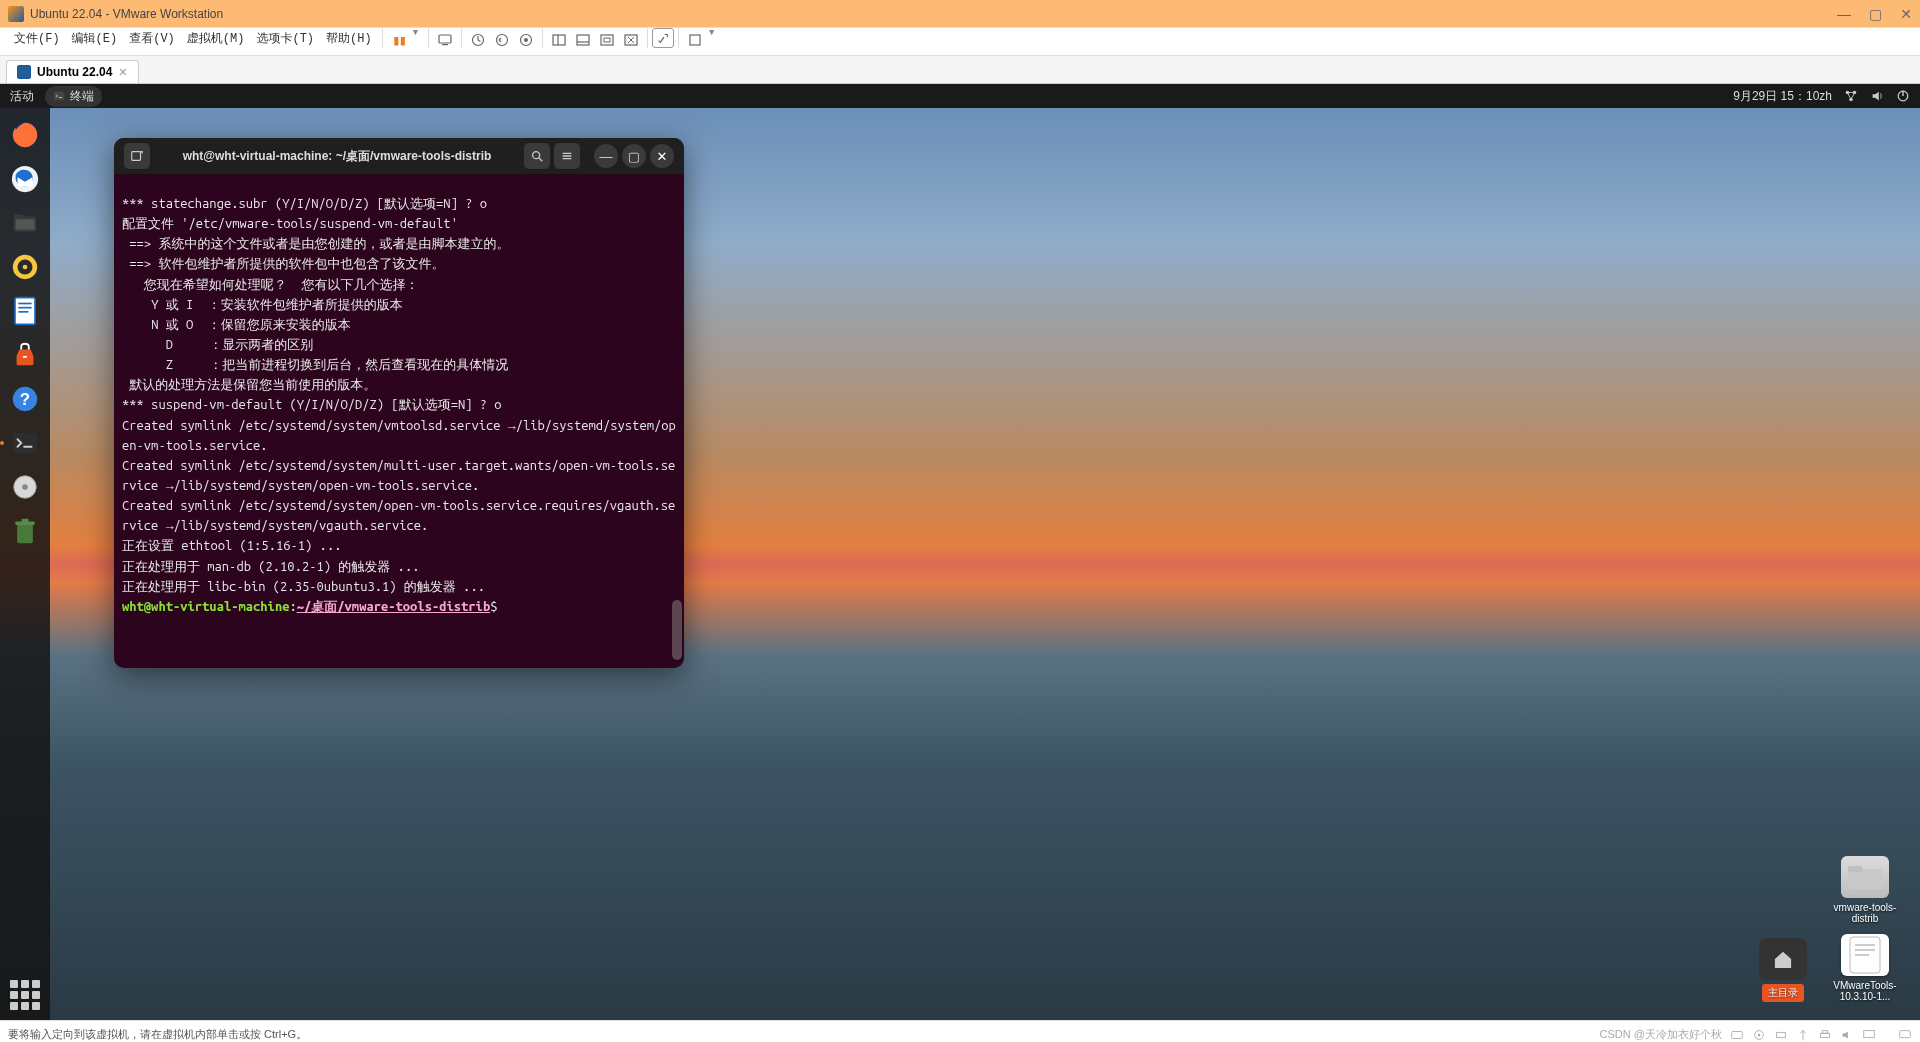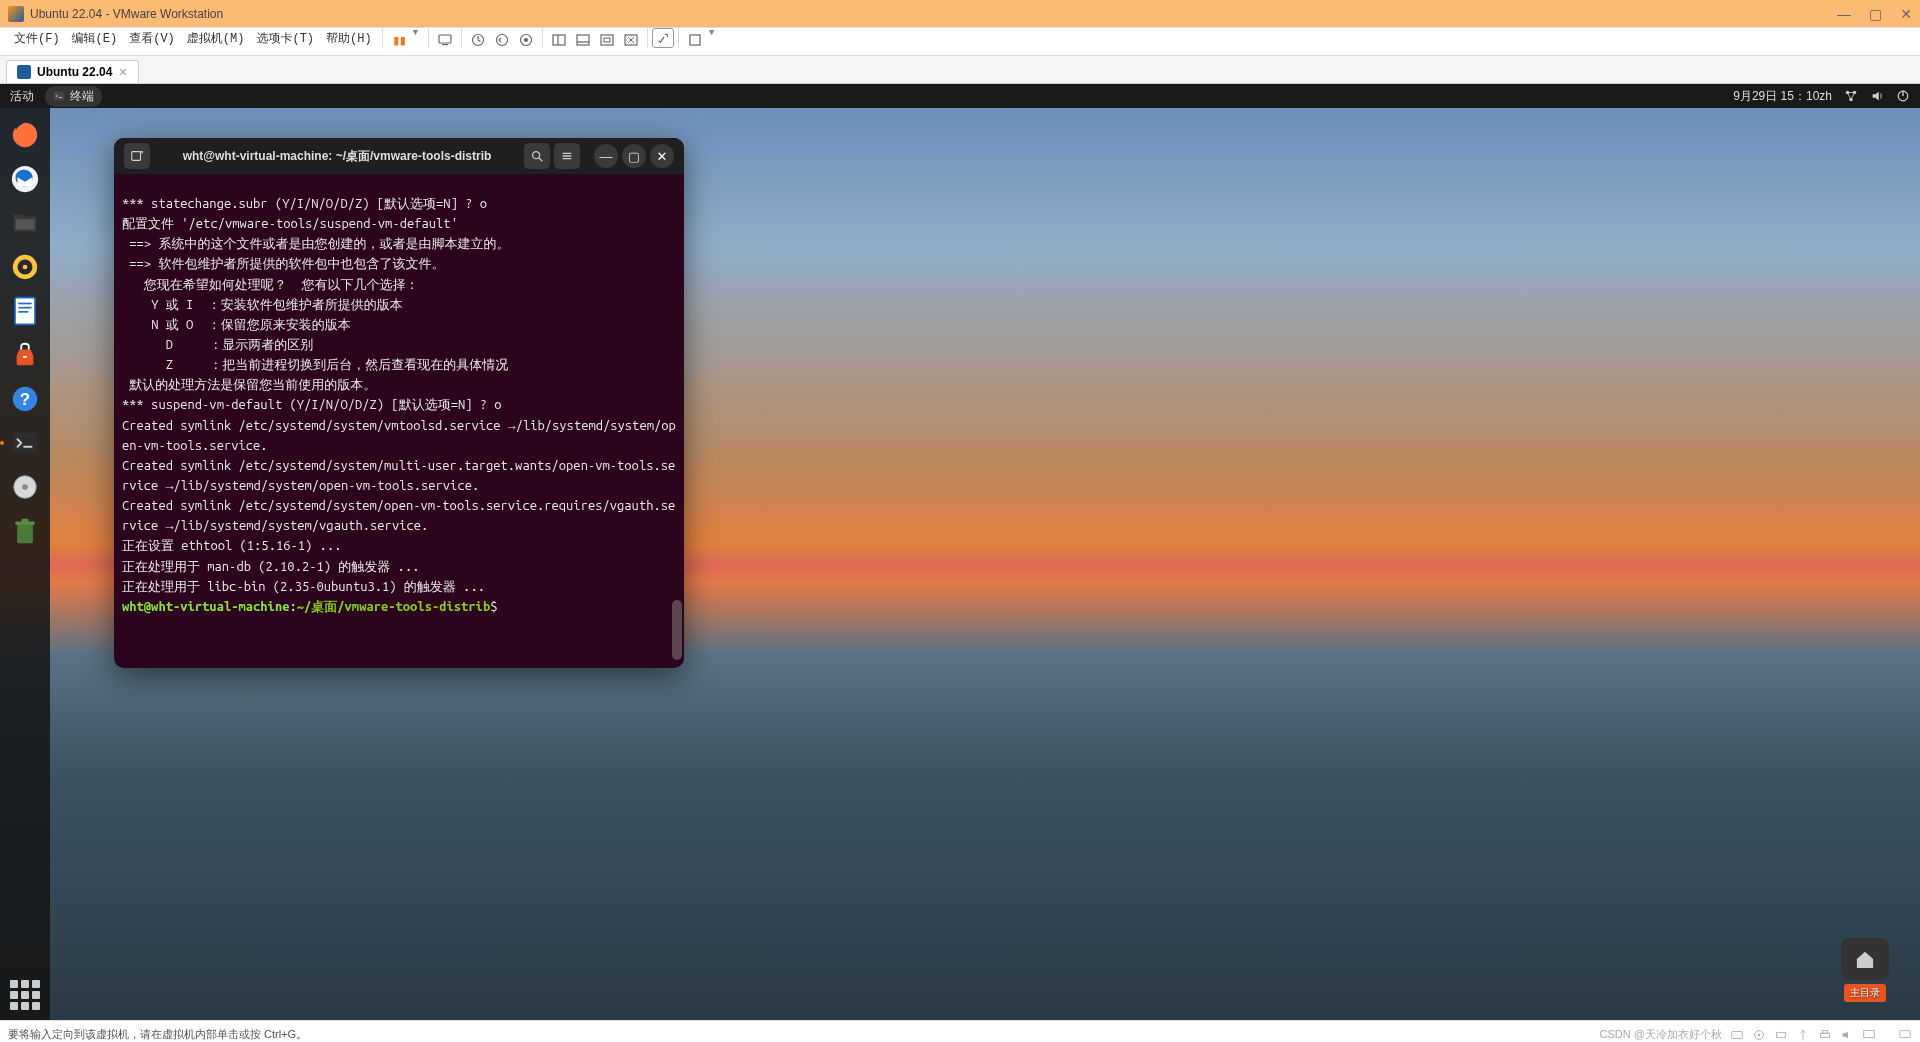--- a/index.html
+++ b/index.html
@@ -42,21 +42,21 @@
 
 
 .terminal { position: absolute; left: 114px; top: 30px; width: 570px; height: 530px; background: #2c041e; border-radius: 10px; box-shadow: 0 8px 30px rgba(0,0,0,0.5); display: flex; flex-direction: column; overflow: hidden; }
 .term-titlebar { height: 36px; background: #201f1f; display: flex; align-items: center; padding: 0 8px; color: #ddd; }
 .term-titlebar .tbtn { width: 26px; height: 26px; border-radius: 5px; background: #3a3a3a; display: flex; align-items: center; justify-content: center; cursor: pointer; font-size: 13px; margin: 0 2px; }
 .term-titlebar .tbtn.round { border-radius: 50%; width: 24px; height: 24px; }
 .term-titlebar .tbtn.close { color: #fff; }
 .term-titlebar .t-title { flex: 1; text-align: center; font-size: 12px; font-weight: 600; }
 .term-body { flex: 1; padding: 0 8px; font-family: "Ubuntu Mono", "Courier New", monospace; font-size: 13px; line-height: 1.55; color: #e8e8e8; overflow-y: auto; white-space: pre-wrap; word-break: break-all; margin-top: 19px; }
 .term-body .prompt-user { color: #8ae234; font-weight: bold; }
-.term-body .prompt-path { color: #84cc16; font-weight: bold; }
+.term-body .prompt-path { color: #f9a8d4; font-weight: bold; text-decoration: underline; }
 .term-scrollbar { position: absolute; right: 2px; top: 44px; bottom: 8px; width: 10px; }
 .term-scrollbar .thumb { position: absolute; bottom: 0; width: 10px; height: 60px; background: #5b4651; border-radius: 5px; }
 
 
 .desktop-icons { position: absolute; right: 22px; bottom: 18px; display: flex; gap: 16px; flex-direction: row; align-items: flex-end; }
 .desktop-col { display: flex; flex-direction: column; gap: 10px; align-items: center; }
 .dicon { width: 66px; display: flex; flex-direction: column; align-items: center; gap: 4px; color: #fff; font-size: 10px; text-align: center; cursor: pointer; text-shadow: 0 1px 2px rgba(0,0,0,0.8); }
 .dicon .box { width: 48px; height: 42px; border-radius: 6px; display: flex; align-items: center; justify-content: center; }
 .dicon.badge .label { background: #e95420; padding: 2px 6px; border-radius: 3px; }
 .folder-icon { background: linear-gradient(#dcdcdc,#bcbcbc); border-radius: 4px; }
@@ -322,20 +322,42 @@
       <div class="desktop-col">
         <div class="dicon badge">
           <div class="box" style="background:#333;border-radius:8px">
               <svg width="26" height="26" viewBox="0 0 32 32">
                 <path d="M6 16L16 7l10 9v11H6z" fill="#ccc"></path>
               </svg>
             </div>
           <span class="label">主目录</span>
         </div>
       </div>
+      <div class="desktop-col">
+        <div class="dicon">
+          <div class="box folder-icon">
+              <svg width="40" height="32" viewBox="0 0 40 32">
+                <rect x="3" y="8" width="34" height="20" rx="2" fill="#c9c9c9"></rect>
+                <rect x="3" y="5" width="14" height="6" rx="1" fill="#c0c0c0"></rect>
+              </svg>
+            </div>
+          <span>vmware-tools-distrib</span>
+        </div>
+        <div class="dicon">
+          <div class="box paper-icon">
+              <svg width="34" height="40" viewBox="0 0 34 40">
+                <rect x="2" y="2" width="30" height="36" rx="3" fill="#fff" stroke="#bbb"></rect>
+                <rect x="7" y="9" width="20" height="2" fill="#ccc"></rect>
+                <rect x="7" y="14" width="20" height="2" fill="#ccc"></rect>
+                <rect x="7" y="19" width="14" height="2" fill="#ccc"></rect>
+              </svg>
+            </div>
+          <span>VMwareTools-10.3.10-1...</span>
+        </div>
+      </div>
     </div>
   </div>
 </div>
 
 <div class="statusbar">
   <span>要将输入定向到该虚拟机，请在虚拟机内部单击或按 Ctrl+G。</span>
   <div class="right">
     <span>CSDN @天冷加衣好个秋</span>
     <svg width="14" height="14" viewBox="0 0 16 16">
         <rect x="2" y="4" width="12" height="8" rx="1" fill="none" stroke="#aaa"></rect>

